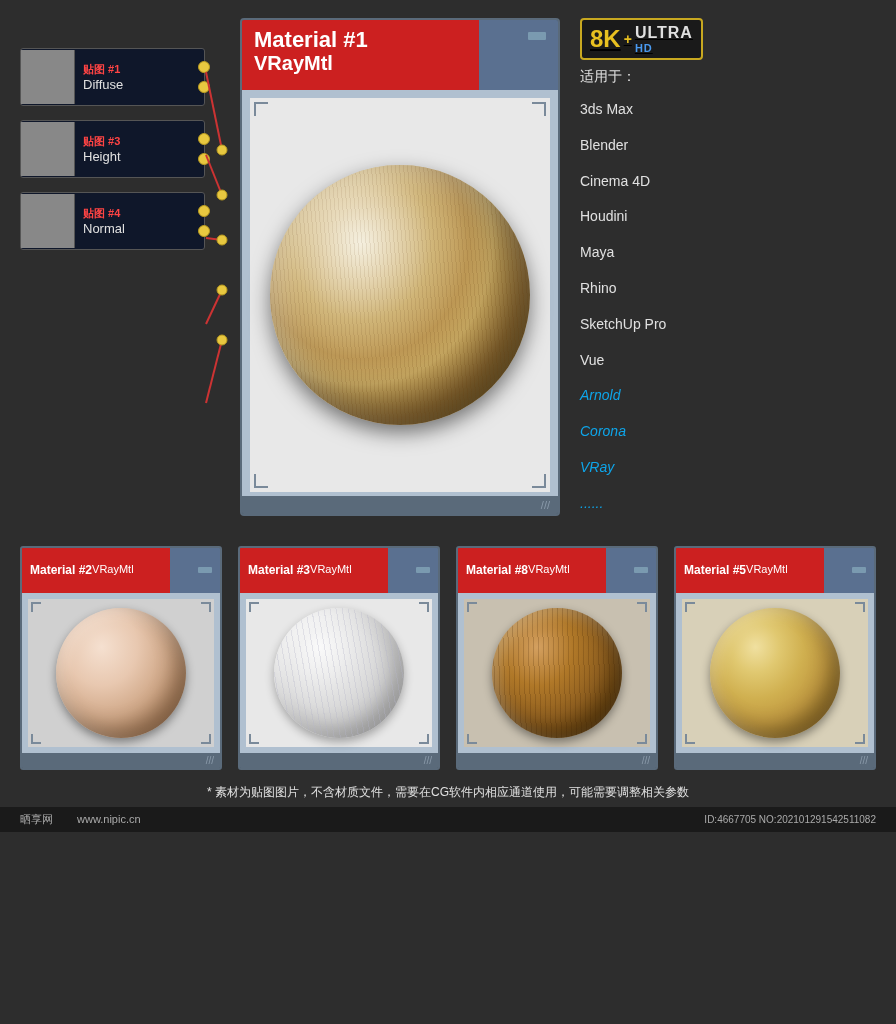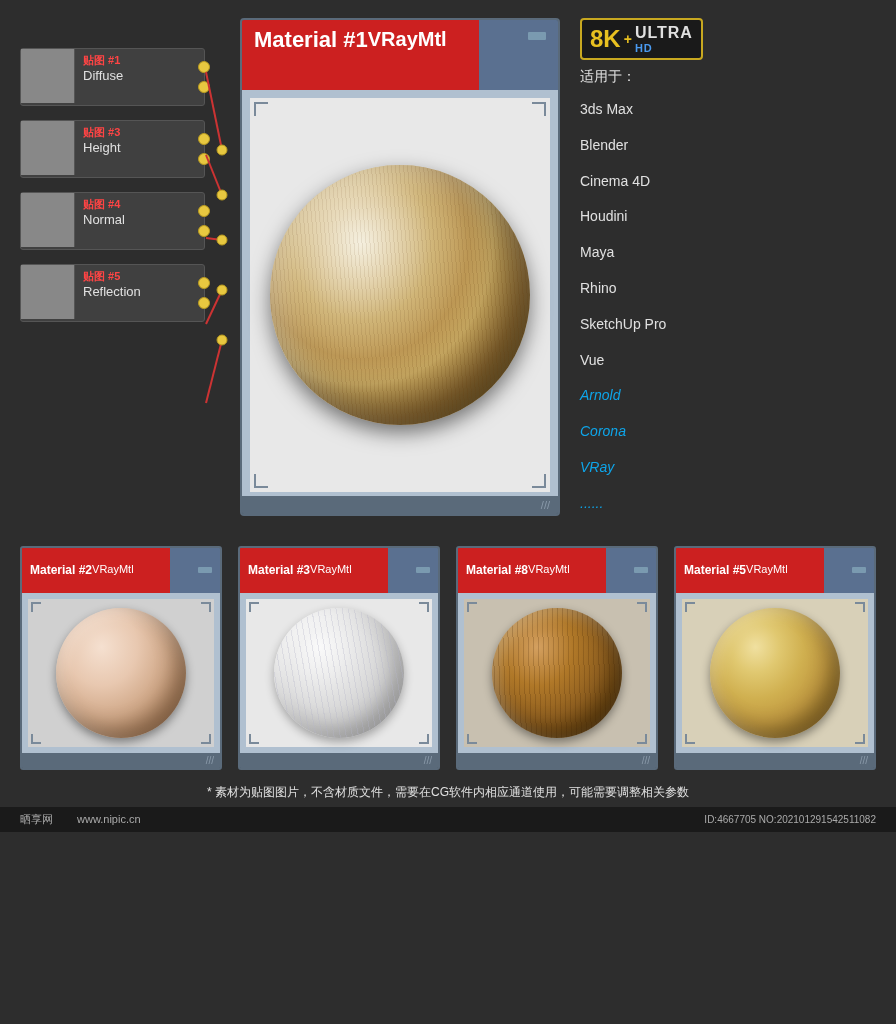--- a/index.html
+++ b/index.html
@@ -16,22 +16,22 @@
     .main-content {
       width: 100%;
       height: 100%;
       background: #2d2d2d;
       display: flex;
       flex-direction: column;
     }
 
     .texture-node {
       display: flex;
-      align-items: flex-start;
-      background: #404040;
+      align-items: center;
+      background: #0f172a;
       border: 1px solid #555;
       border-radius: 3px;
       width: 185px;
       height: 58px;
       position: relative;
       overflow: visible;
     }
 
     .texture-node .node-thumb {
       width: 54px;
@@ -106,21 +106,21 @@
       background: linear-gradient(90deg, #cc2020 0%, #cc2020 75%, #5a7090 75%, #5a7090 100%);
       padding: 8px 12px;
       display: flex;
       align-items: flex-start;
       justify-content: space-between;
       min-height: 70px;
     }
 
     .material-title {
       display: flex;
-      flex-direction: row;
+      flex-direction: column;
       justify-content: flex-end;
     }
 
     .material-name {
       color: #fff;
       font-size: 22px;
       font-weight: bold;
       line-height: 1.1;
     }
 
@@ -218,20 +218,21 @@
     .badge-8k {
       background: #1a1a1a;
       border: 2px solid #c8a820;
       border-radius: 4px;
       padding: 4px 8px;
       display: inline-flex;
       align-items: center;
       gap: 3px;
       width: fit-content;
       margin-bottom: 8px;
+      text-decoration: underline;
     }
 
     .badge-8k-text {
       font-size: 24px;
       font-weight: bold;
       color: #e8c020;
       line-height: 1;
     }
 
     .badge-8k-plus {
@@ -516,29 +517,20 @@
         <div class="texture-node">
           <div class="node-thumb thumb-normal"></div>
           <div class="node-label-area">
             <span class="node-label-num">贴图 #4</span>
             <span class="node-label-name">Normal</span>
           </div>
           <div class="connector-dot top"></div>
           <div class="connector-dot bottom"></div>
         </div>
 
-        <div class="texture-node">
-          <div class="node-thumb thumb-reflect"></div>
-          <div class="node-label-area">
-            <span class="node-label-num">贴图 #5</span>
-            <span class="node-label-name">Reflection</span>
-          </div>
-          <div class="connector-dot top"></div>
-          <div class="connector-dot bottom"></div>
-        </div>
 
       </div>
     </div>
 
     <svg class="svg-overlay" width="550" height="580">
 
       <line x1="206" y1="72" x2="222" y2="150" stroke="#cc3333" stroke-width="2"></line>
       <circle cx="222" cy="150" r="5" fill="#e8c840" stroke="#b89a20" stroke-width="1"></circle>
 
       <line x1="206" y1="155" x2="222" y2="195" stroke="#cc3333" stroke-width="2"></line>

